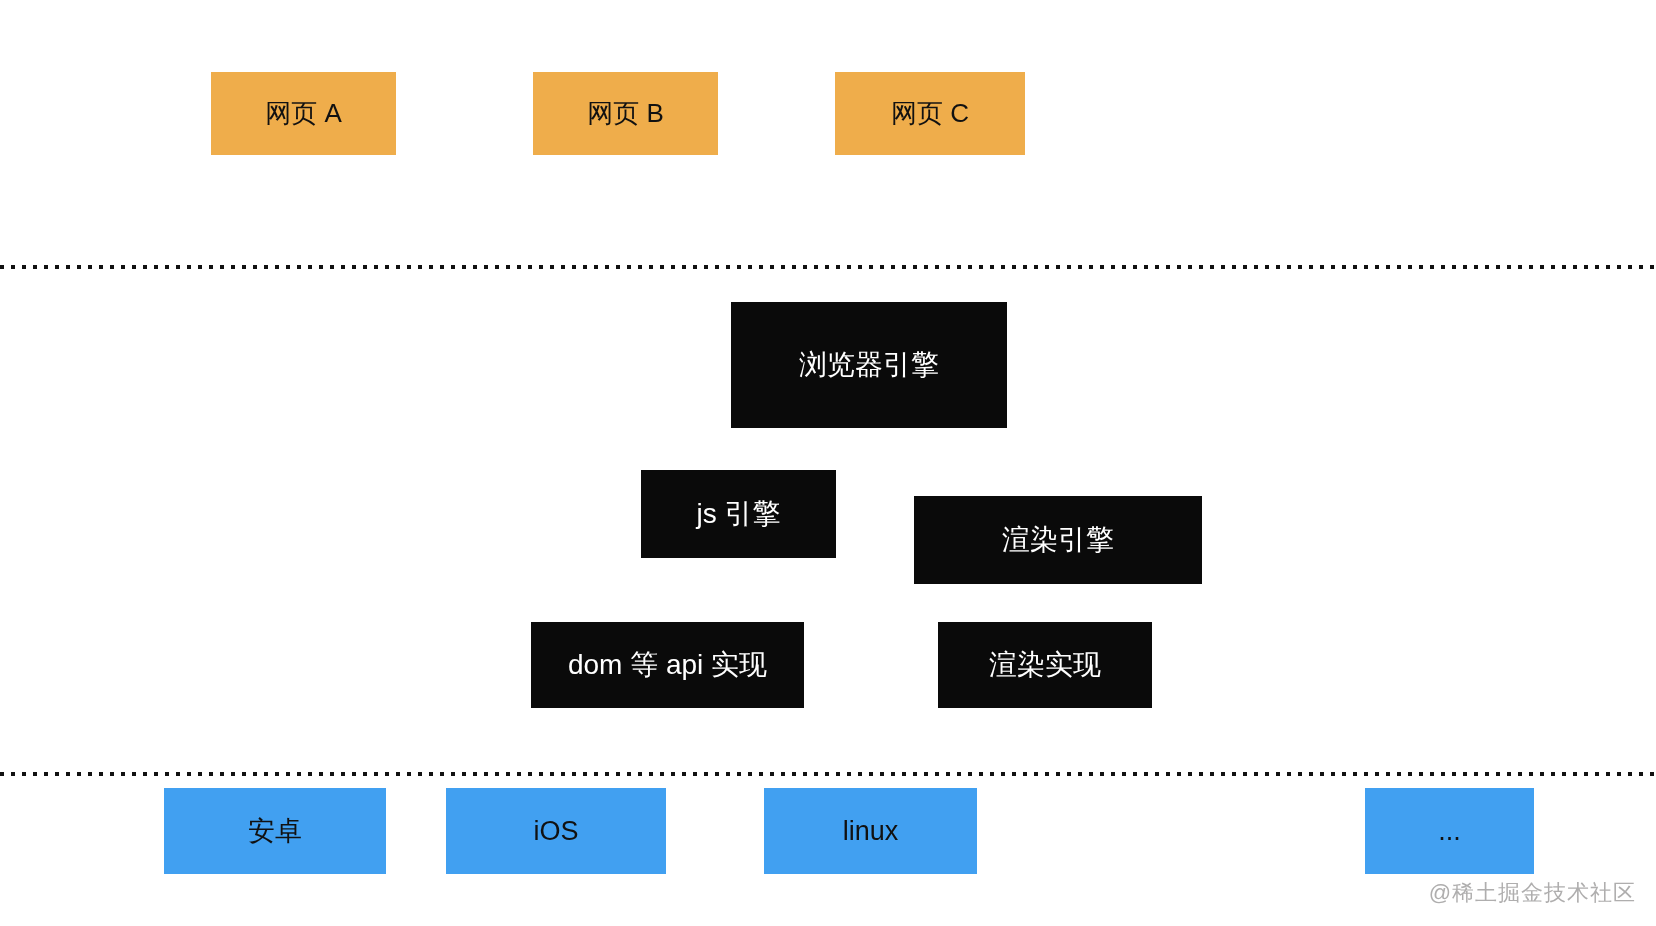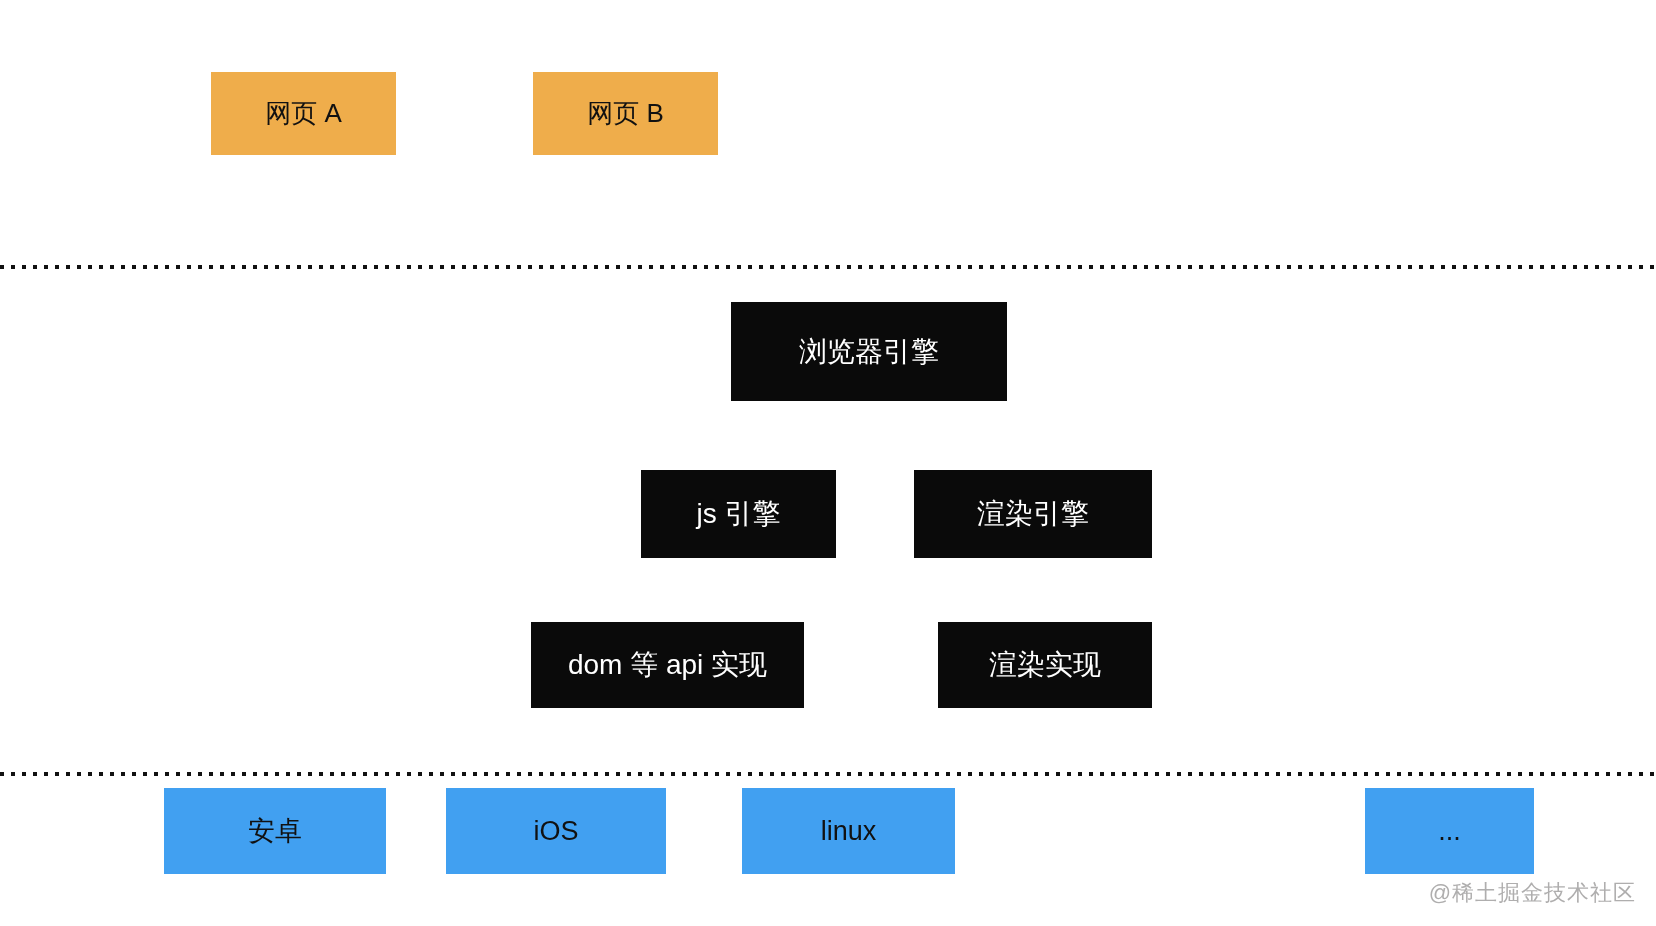--- a/index.html
+++ b/index.html
@@ -56,49 +56,50 @@
   }
   
   #page-a { left: 211px; width: 185px; }
   #page-b { left: 533px; width: 185px; }
   #page-c { left: 835px; width: 190px; }
   #page-d { left: 1165px; width: 188px; }
   
   #divider-top { top: 265px; }
   #divider-bottom { top: 772px; }
   
-  #browser-engine { left: 731px; top: 302px; width: 276px; height: 99px; }
+  #browser-engine { left: 731px; top: 302px; width: 276px; height: 126px; }
   #js-engine      { left: 641px; top: 470px; width: 195px; height: 88px; }
-  #render-engine  { left: 914px; top: 470px; width: 238px; height: 88px; }
+  #render-engine  { left: 914px; top: 496px; width: 288px; height: 88px; }
   #dom-api-impl   { left: 531px; top: 622px; width: 273px; height: 86px; }
   #render-impl    { left: 938px; top: 622px; width: 214px; height: 86px; }
   
   #os-android { left: 164px;  width: 222px; }
   #os-ios     { left: 446px;  width: 220px; }
-  #os-linux   { left: 742px;  width: 213px; }
+  #os-linux   { left: 764px;  width: 213px; }
   #os-windows { left: 1067px; width: 212px; }
   #os-more    { left: 1365px; width: 169px; }
   
   .watermark {
     position: absolute;
     top: 878px;
     right: 20px;
     font-size: 22px;
     font-weight: 400;
     color: var(--watermark-text, #afaeae);
     letter-spacing: 1px;
   }
 </style>
 </head>
 <body>
 
 <div id="canvas">
 
   <div id="page-a" class="box page-box">网页 A</div>
   <div id="page-b" class="box page-box">网页 B</div>
+  <div id="page-c" class="box page-box">网页 C</div>
 
   <div id="divider-top" class="divider"></div>
 
   <div id="browser-engine" class="box engine-box">浏览器引擎</div>
   <div id="js-engine" class="box engine-box">js 引擎</div>
   <div id="render-engine" class="box engine-box">渲染引擎</div>
   <div id="dom-api-impl" class="box engine-box">dom 等 api 实现</div>
   <div id="render-impl" class="box engine-box">渲染实现</div>
 
   <div id="divider-bottom" class="divider"></div>

